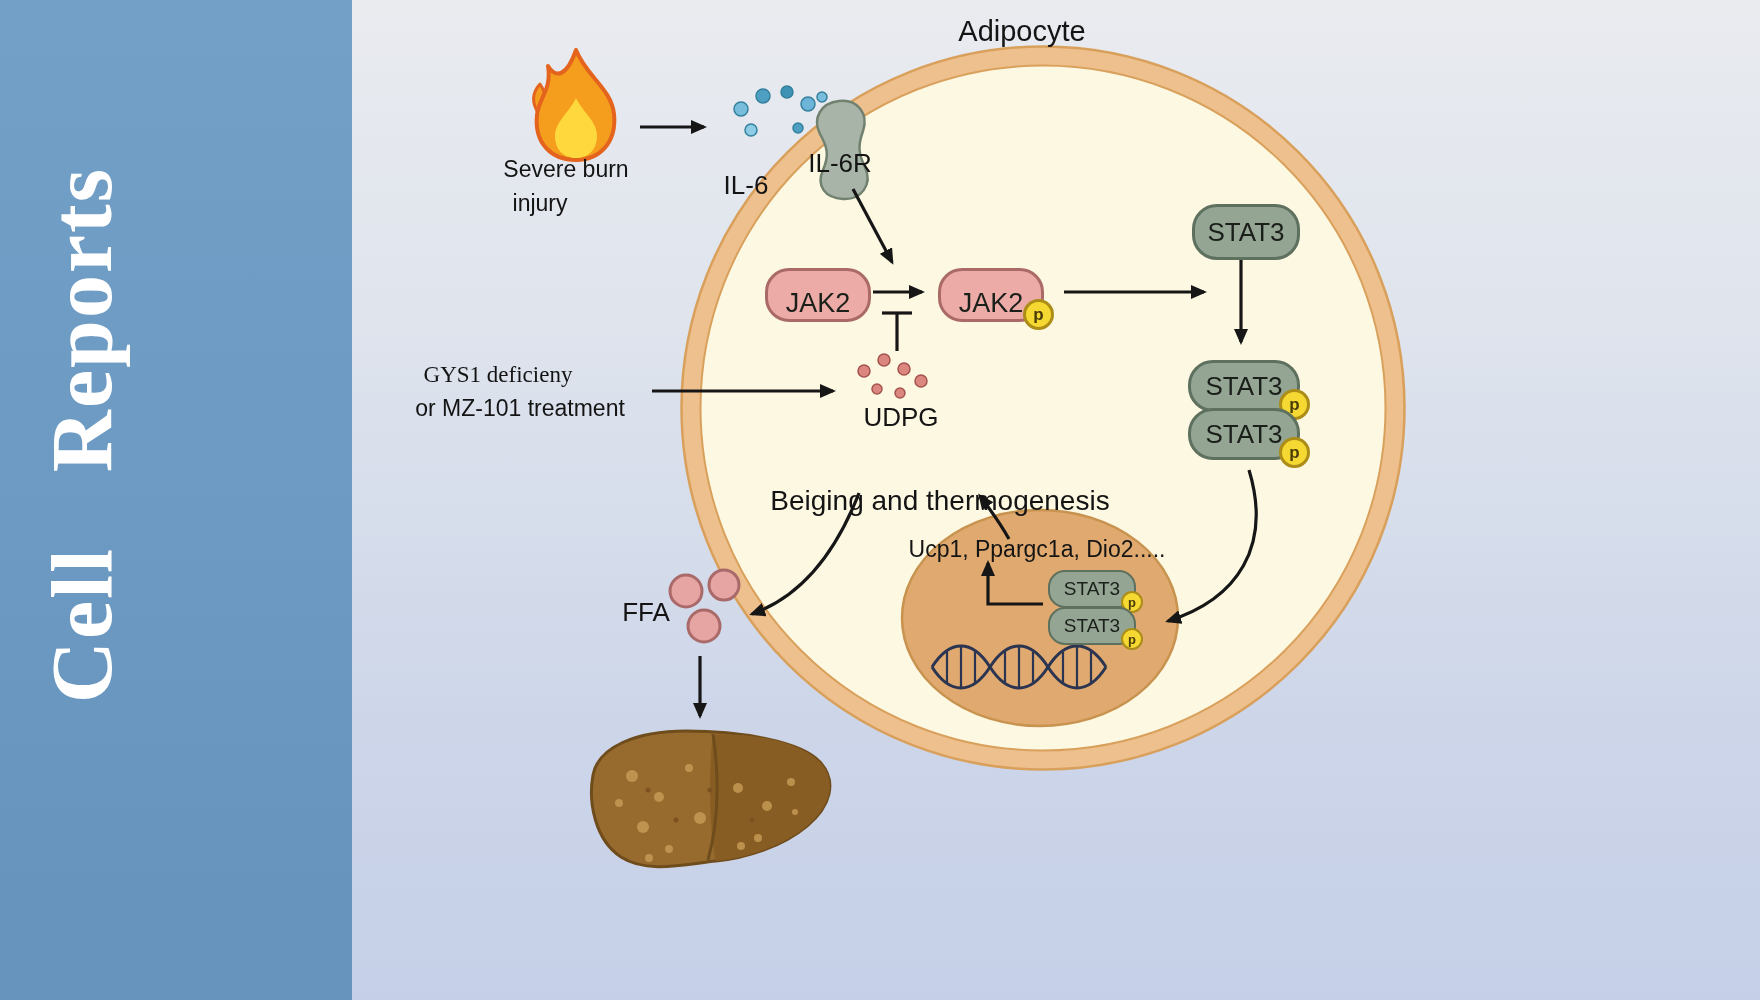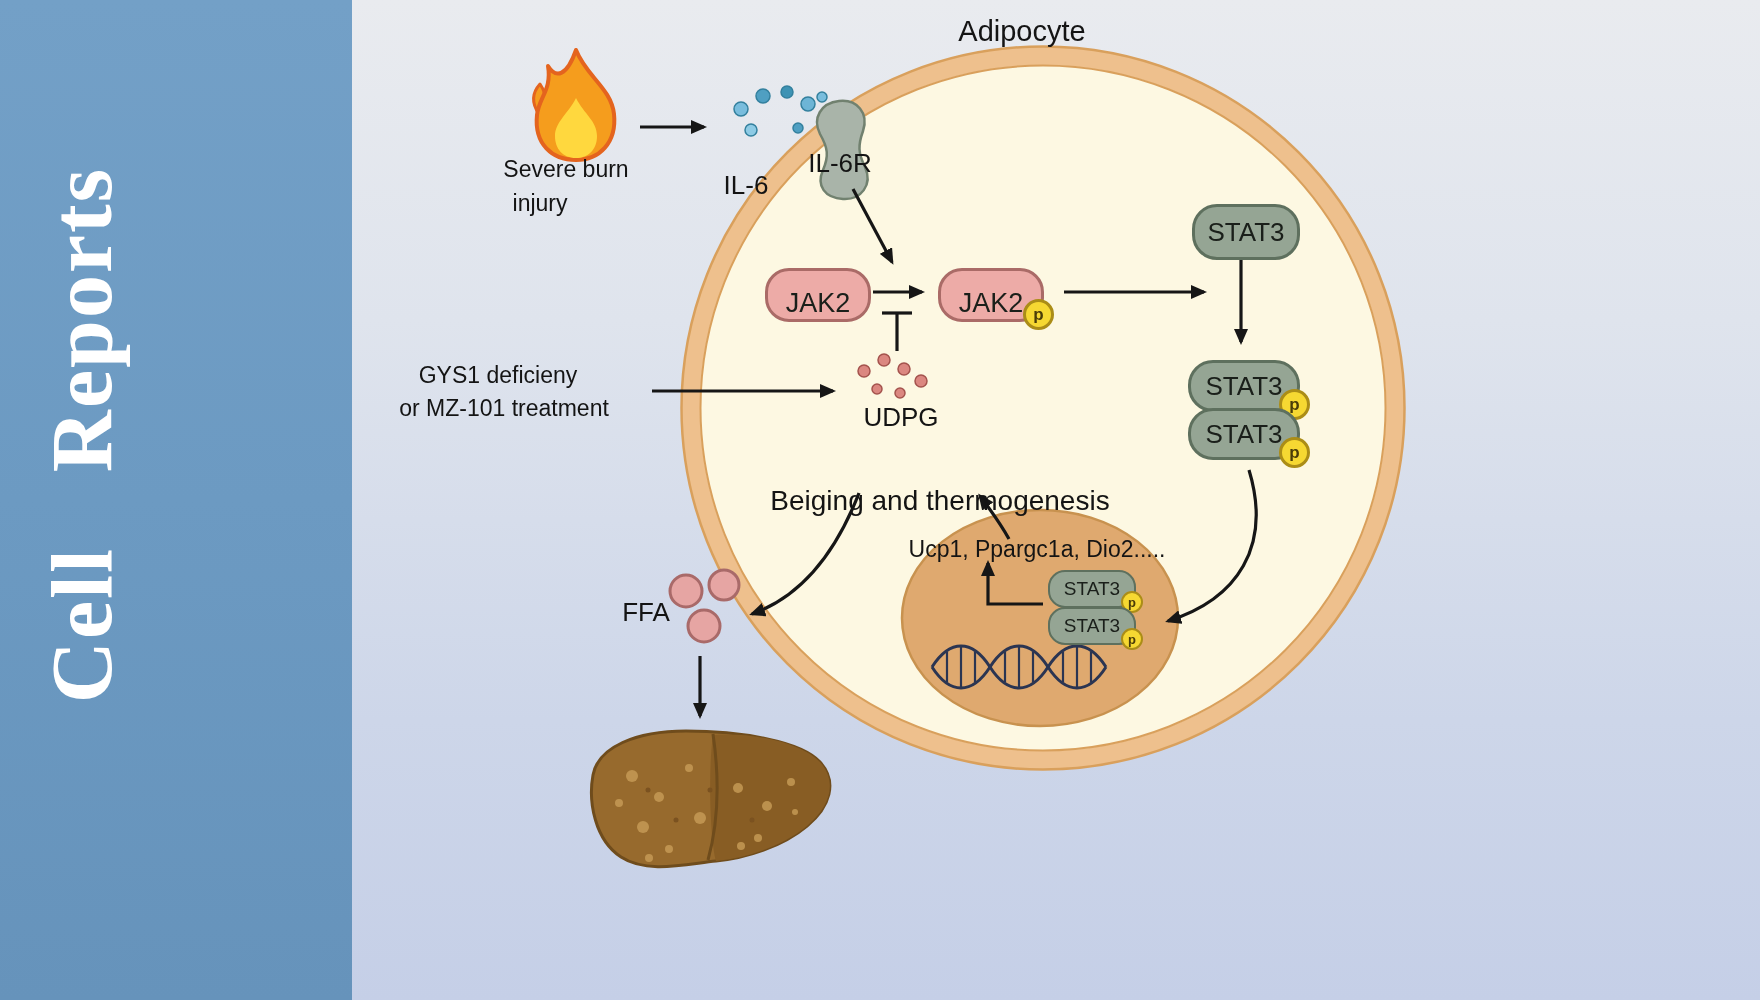--- a/index.html
+++ b/index.html
@@ -168,22 +168,22 @@
       <path d="M882,313 L912,313"></path>
     </g>
   </g>
 </svg>
 
 <div class="lbl f29" style="left:1022px; top:31px;">Adipocyte</div>
 <div class="lbl f27" style="left:566px; top:169px;">Severe burn</div>
 <div class="lbl f27" style="left:540px; top:203px;">injury</div>
 <div class="lbl f26" style="left:746px; top:157px;margin-top:28px;">IL-6</div>
 <div class="lbl f26" style="left:840px; top:163px;">IL-6R</div>
-<div class="lbl f27" style="left:498px; top:375px;">GYS1 deficieny</div>
-<div class="lbl f27" style="left:504px; top:408px;text-align:right;">or MZ-101 treatment</div>
+<div class="lbl f27" style="left:498px; top:375px;font-family:Liberation Serif, serif;">GYS1 deficieny</div>
+<div class="lbl f27" style="left:520px; top:408px;text-align:right;">or MZ-101 treatment</div>
 <div class="lbl f26" style="left:901px; top:417px;">UDPG</div>
 <div class="lbl f28" style="left:940px; top:467px;margin-top:34px;">Beiging and thermogenesis</div>
 <div class="lbl f23" style="left:1037px; top:549px;text-align:center;">Ucp1, Ppargc1a, Dio2.....</div>
 <div class="lbl f26" style="left:646px; top:612px;">FFA</div>
 
 <div class="pill pink" style="left:765px; top:268px; width:100px; height:48px;">
   <span>JAK2</span>
 </div>
 
 <div class="pill pink" style="left:938px; top:268px; width:100px; height:48px;">

